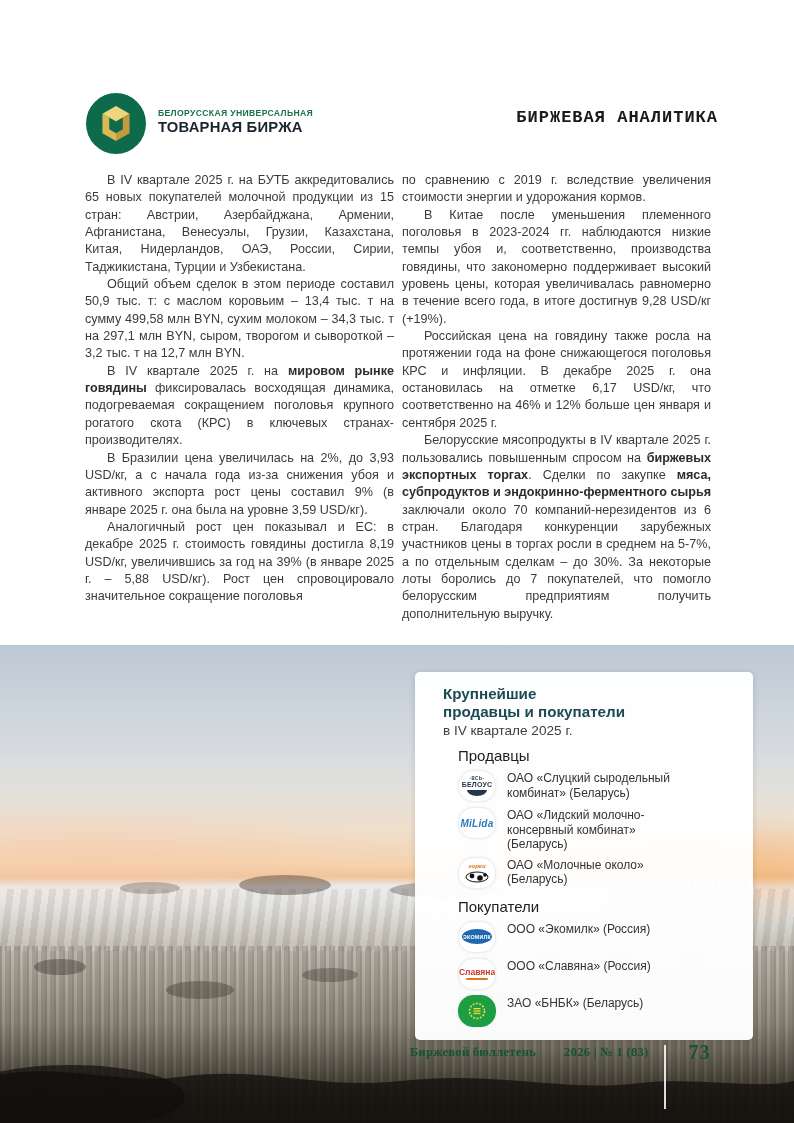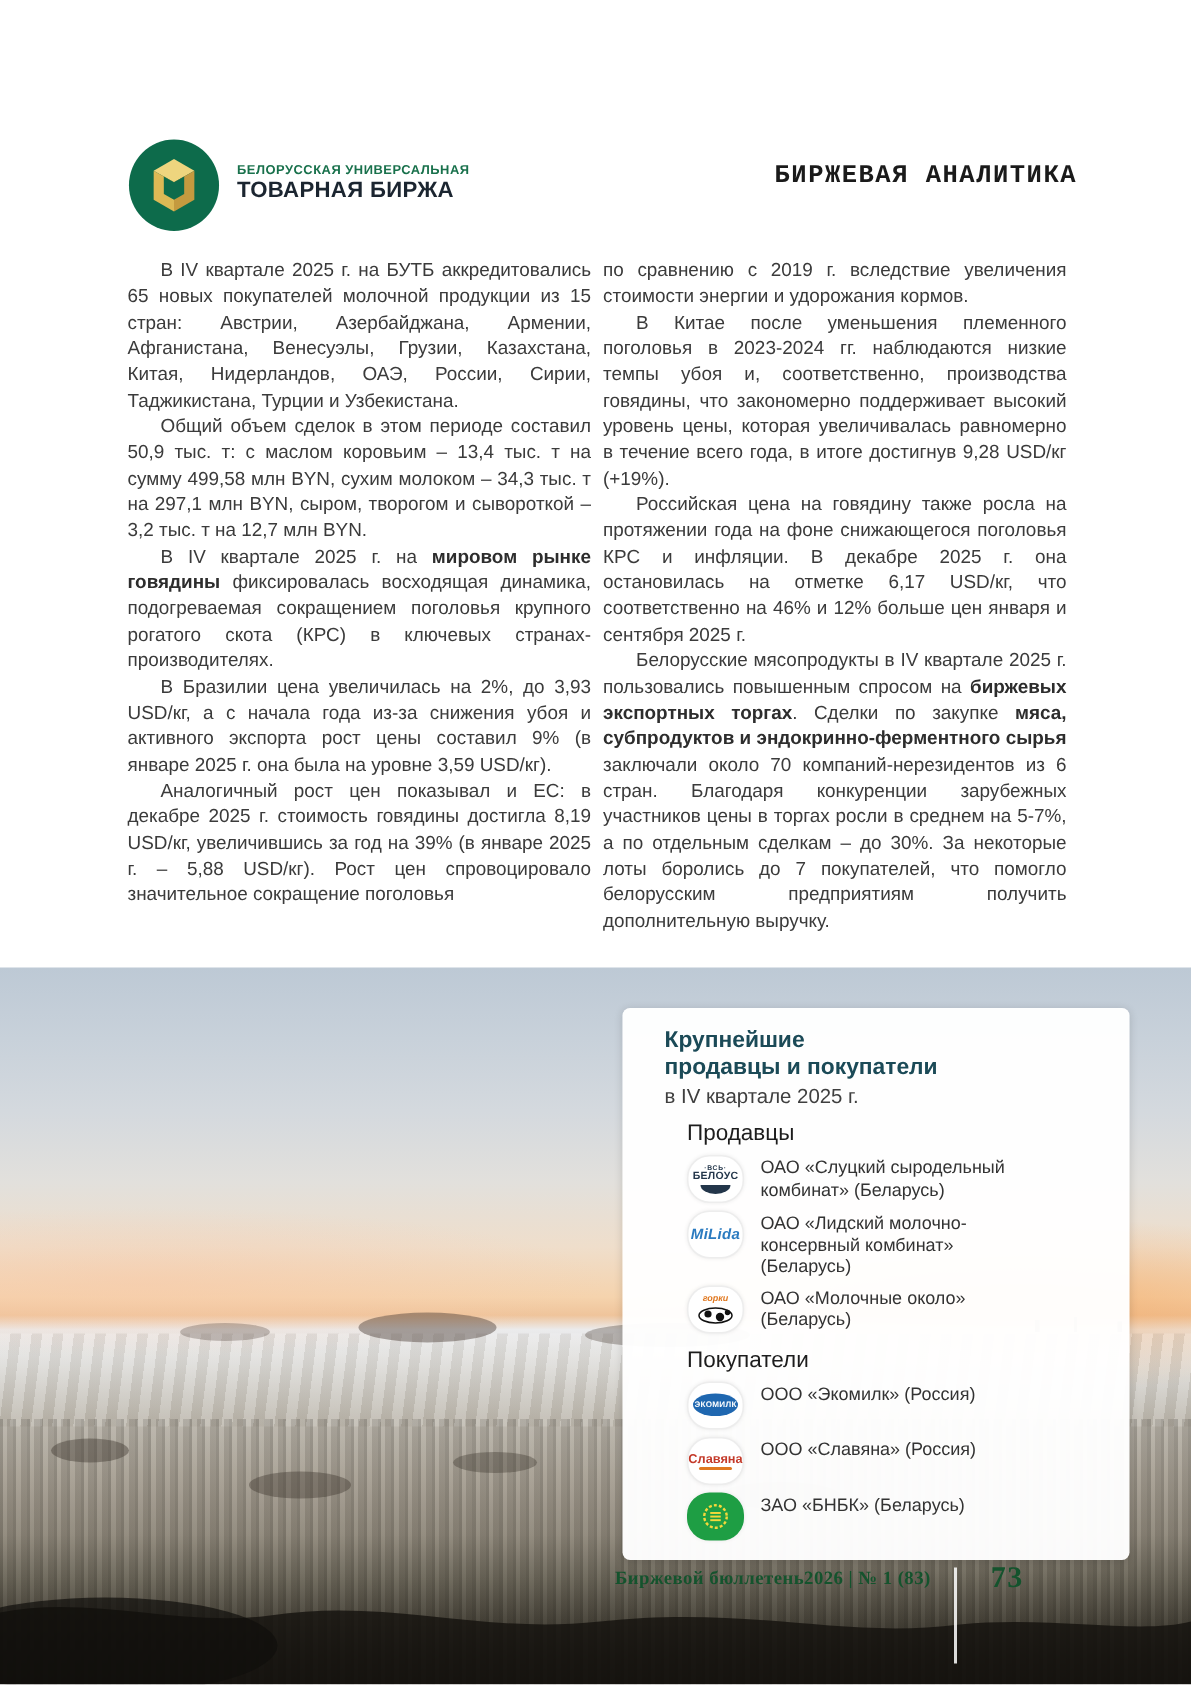--- a/index.html
+++ b/index.html
@@ -58,21 +58,21 @@
   .eko{background:#1f67b0;color:#fff;font-size:5.4px;font-weight:bold;border-radius:50%;
        width:30px;height:15px;display:flex;align-items:center;justify-content:center;letter-spacing:.2px}
   .sla{font-size:8.5px;font-weight:bold;color:#c43a2a;line-height:10px}
   .sla-sw{width:22px;height:2px;background:#e07820;border-radius:2px;margin-top:1px}
   .wreath{width:20px;height:20px}
 
   
   .pfooter{position:absolute;left:410px;top:400px;display:flex;align-items:flex-start;
            font-family:Liberation Serif, serif;font-weight:bold;color:#14532d}
   .f-bull{font-size:12.5px;letter-spacing:.3px;white-space:nowrap}
-  .f-issue{font-size:12.5px;letter-spacing:.3px;white-space:nowrap}
+  .f-issue{font-size:12.5px;margin-left:28px;letter-spacing:.3px;white-space:nowrap}
   .f-div{width:2px;height:64px;background:rgba(255,255,255,.85);margin-left:16px}
   .f-page{font-size:20px;margin-left:22px;margin-top:-4px;letter-spacing:1px}
 </style>
 </head>
 <body>
 
 <div class="page">
 
   <div class="header">
     <div class="brand">

